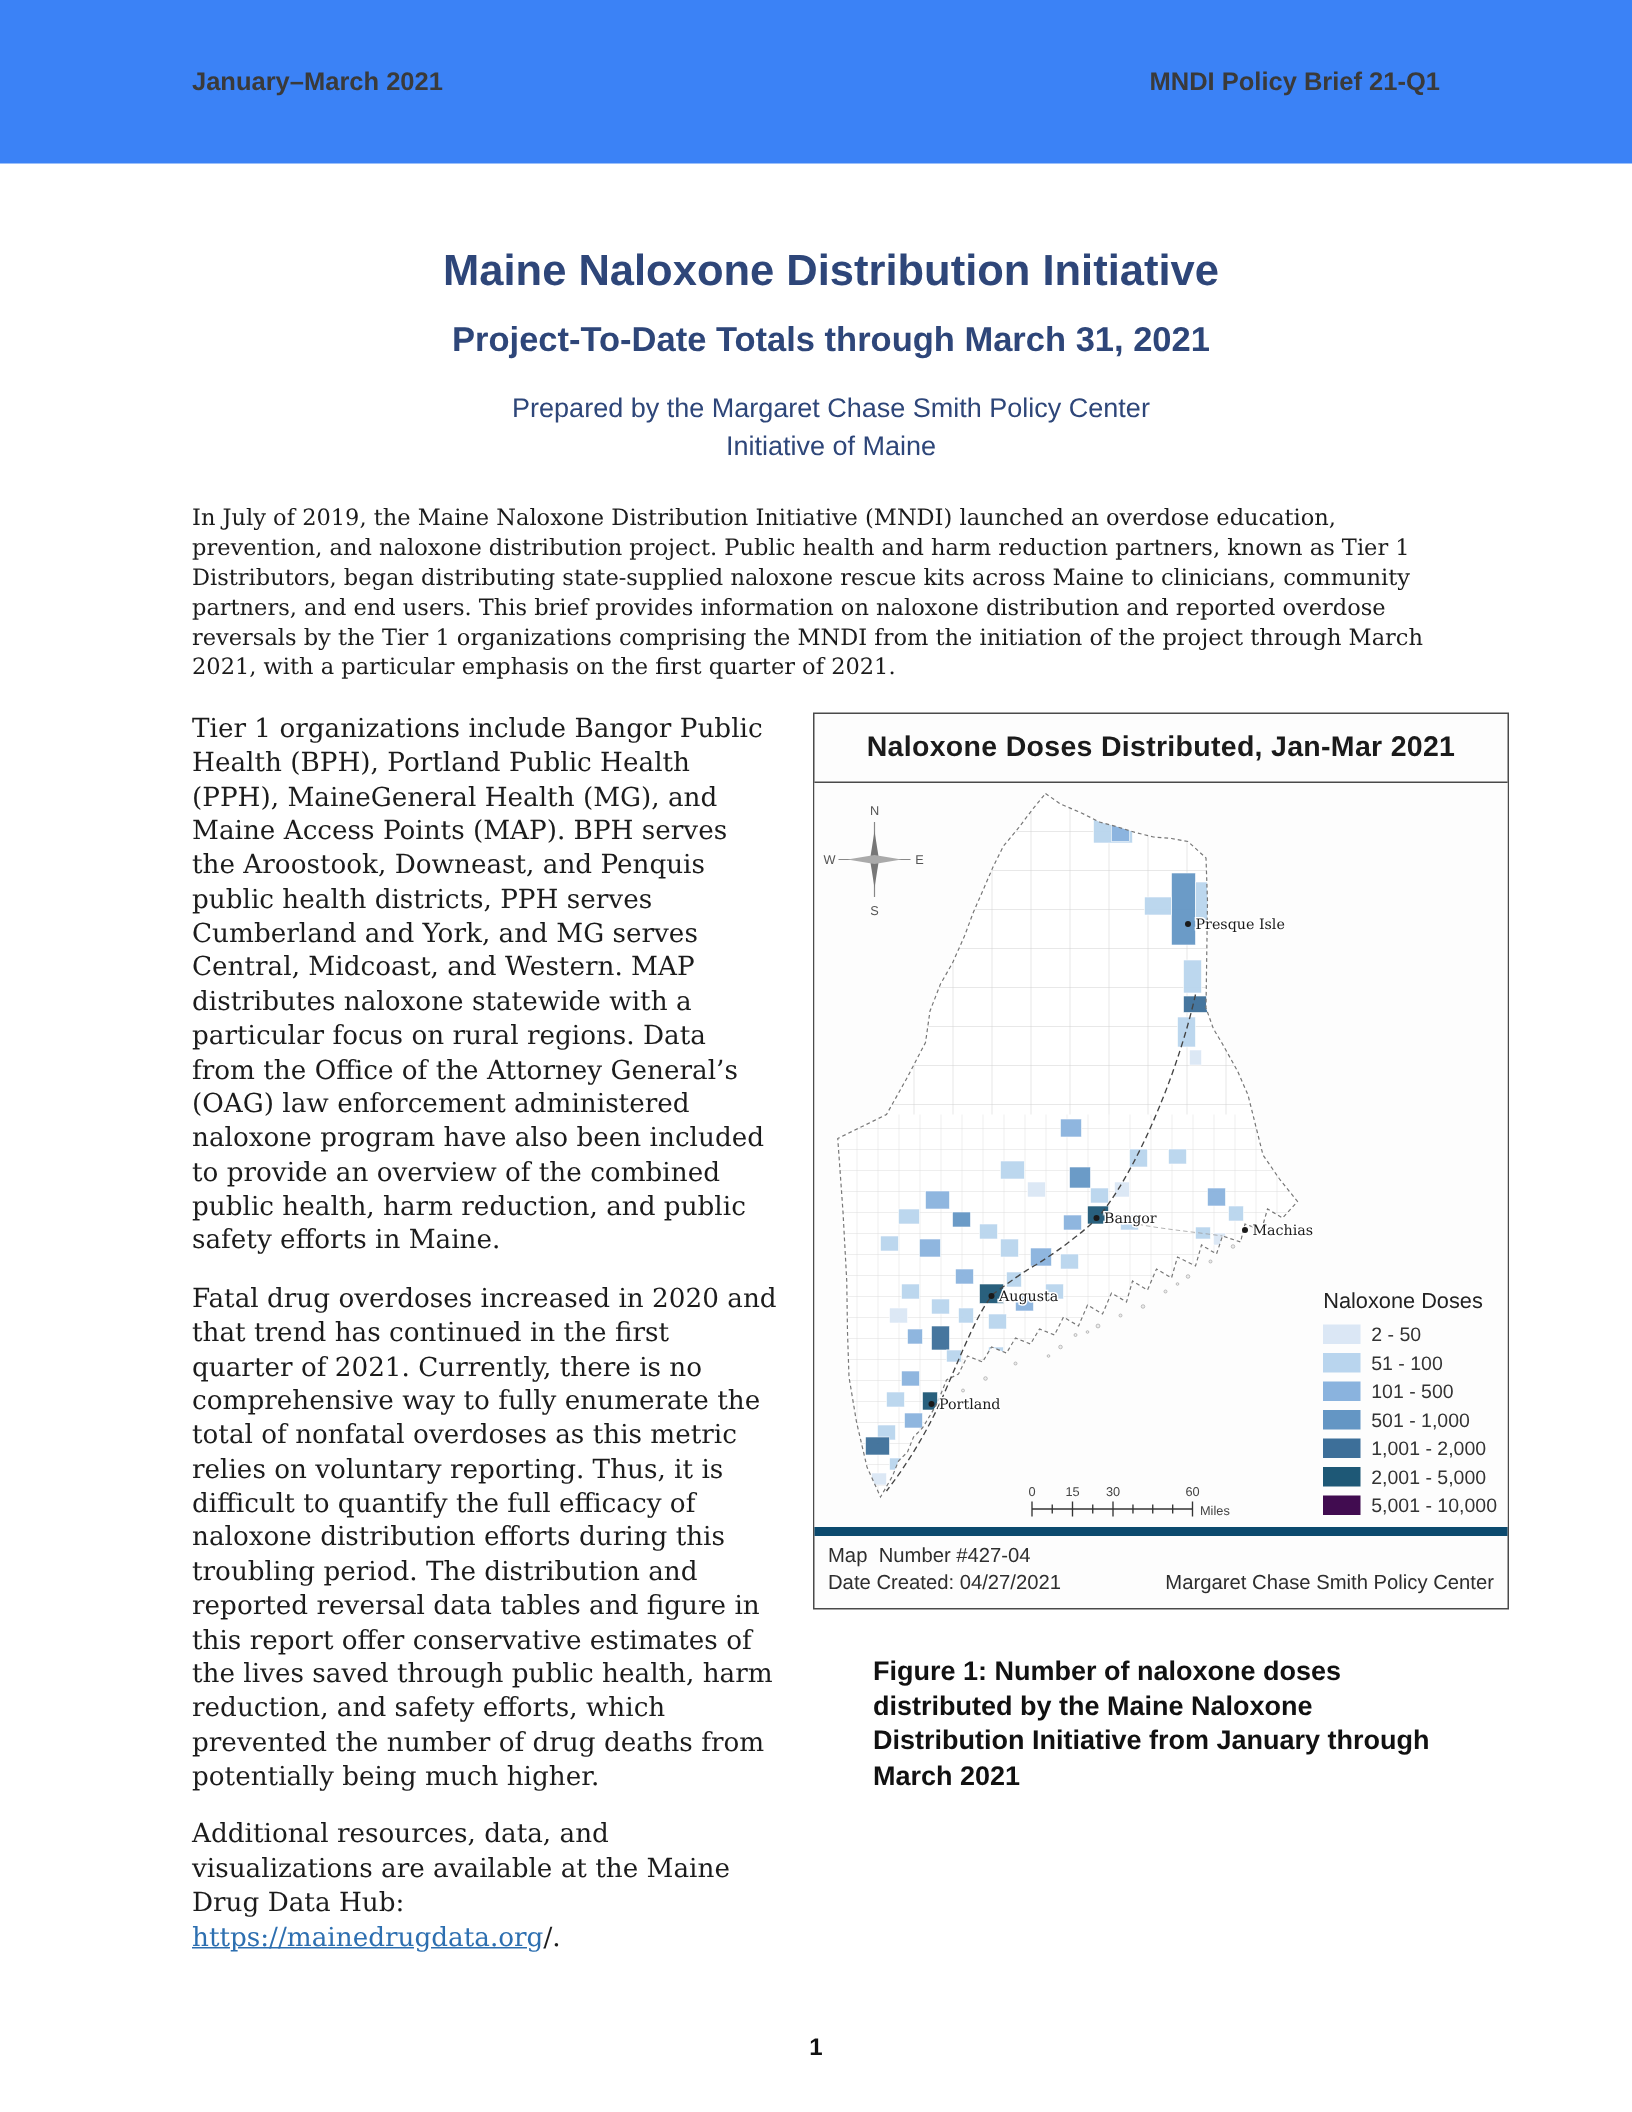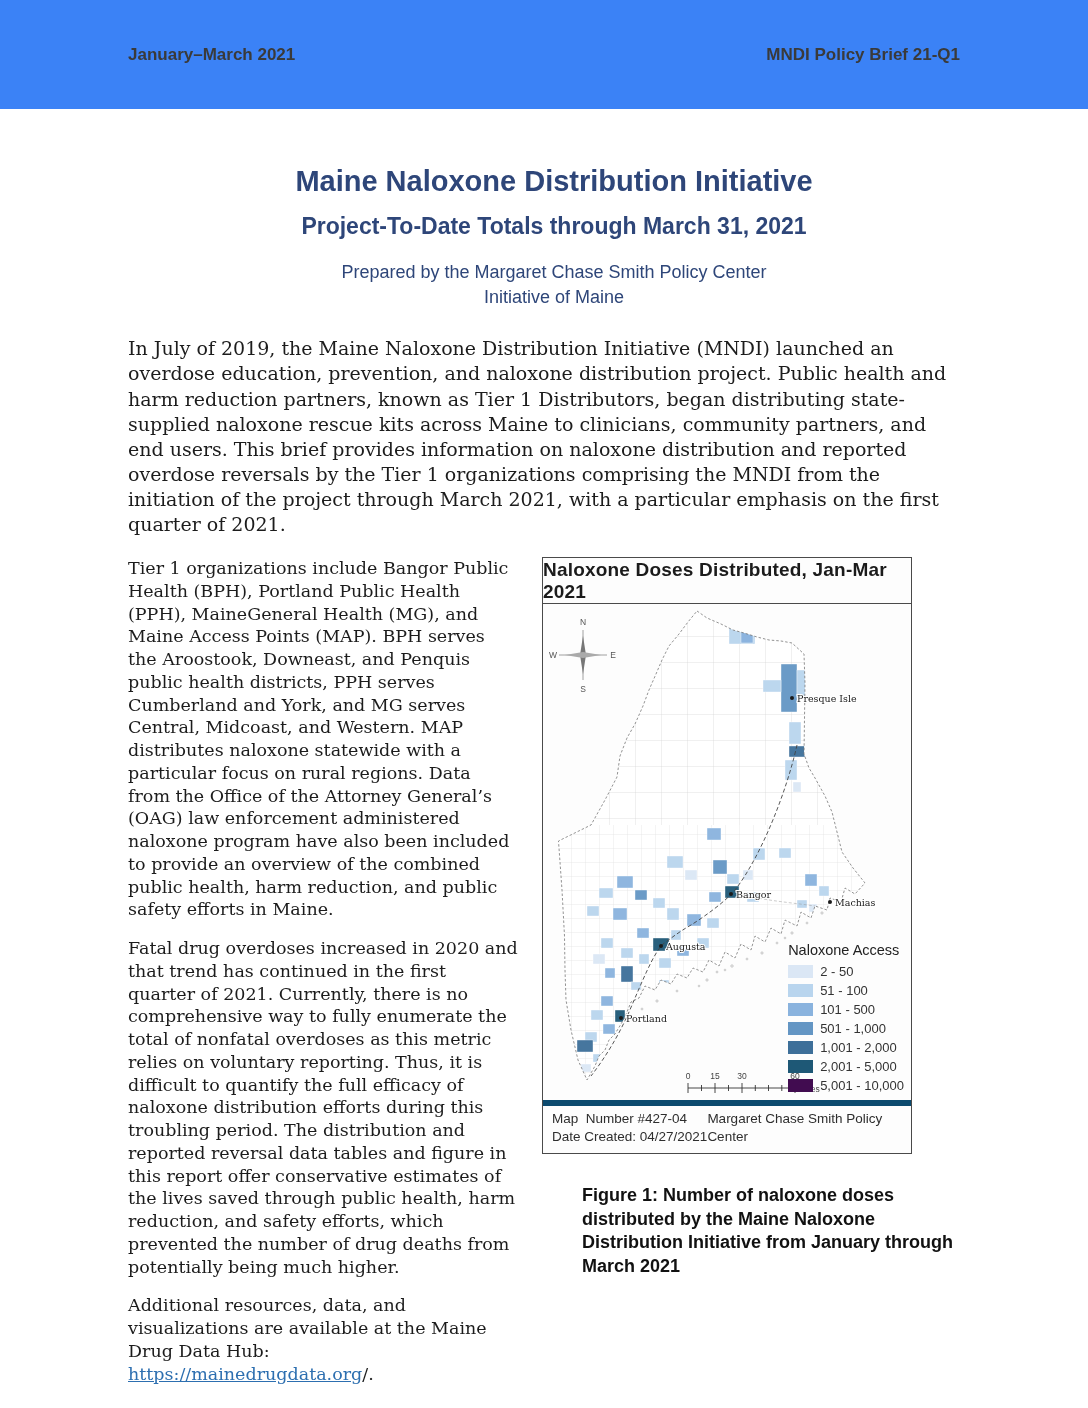--- a/index.html
+++ b/index.html
@@ -24,29 +24,29 @@
   }
   .doc-subtitle {
     font-family:"Liberation Sans", sans-serif; font-weight:bold;
     font-size:23px; color:#2e4679; margin:15px 0 0;
   }
   .prepared {
     font-family:"Liberation Sans", sans-serif;
     font-size:18px; color:#2e4679; margin-top:20px; line-height:1.4;
   }
   .intro {
-    margin:26px 128px 0; font-size:19px; line-height:1.32;
+    margin:26px 128px 0; font-size:15px; line-height:1.32;
   }
   .columns { display:flex; gap:24px; margin:20px 0 0 128px; width:852px; }
   .col-left { width:390px; font-size:17.5px; line-height:1.3; }
   .col-left p { margin:0 0 16px; }
   .col-right { width:438px; }
   a.link { color:#2d6fb0; text-decoration:underline; }
 
-  .figure-box { width:370px; border:1px solid #4a4a4a; background:#fdfdfd; }
+  .figure-box { width:464px; border:1px solid #4a4a4a; background:#fdfdfd; }
   .map-title-band {
     height:46px; border-bottom:1px solid #4a4a4a;
     display:flex; align-items:center; justify-content:center;
     font-family:"Liberation Sans", sans-serif; font-weight:bold;
     font-size:19px; color:#1b1b1b; letter-spacing:.2px;
   }
   .map-area { position:relative; height:496px; background:#fdfdfd; }
   .map-area svg { position:absolute; left:0; top:0; }
   .map-legend {
     position:absolute; right:7px; bottom:3px;
@@ -265,21 +265,21 @@
                 <text x="145" y="475" text-anchor="middle" class="scale-label">0</text>
                 <text x="172" y="475" text-anchor="middle" class="scale-label">15</text>
                 <text x="199" y="475" text-anchor="middle" class="scale-label">30</text>
                 <text x="252" y="475" text-anchor="middle" class="scale-label">60</text>
               </g>
             <text class="scale-label" x="257" y="488" stroke="none">Miles</text>
           </g>
         </svg>
 
         <div class="map-legend">
-          <div class="legend-title">Naloxone Access</div>
+          <div class="legend-title">Naloxone Doses</div>
           <div id="legend-rows">
               <div class="legend-row">
                 <span class="legend-swatch" style="background: rgb(219, 231, 245);"></span>
                 <span class="legend-label">2 - 50</span>
               </div>
               <div class="legend-row">
                 <span class="legend-swatch" style="background: rgb(185, 213, 238);"></span>
                 <span class="legend-label">51 - 100</span>
               </div>
               <div class="legend-row">

